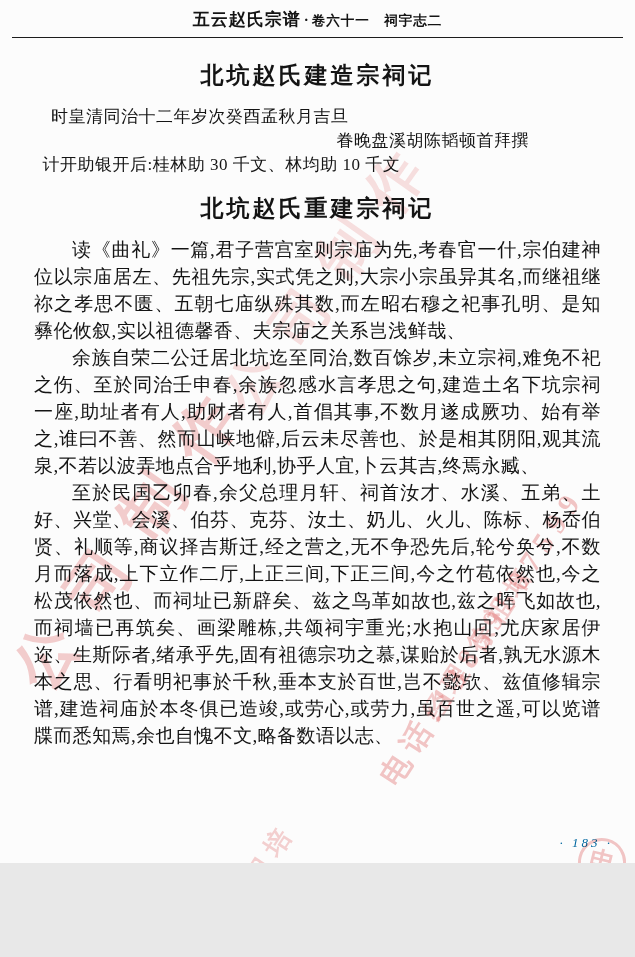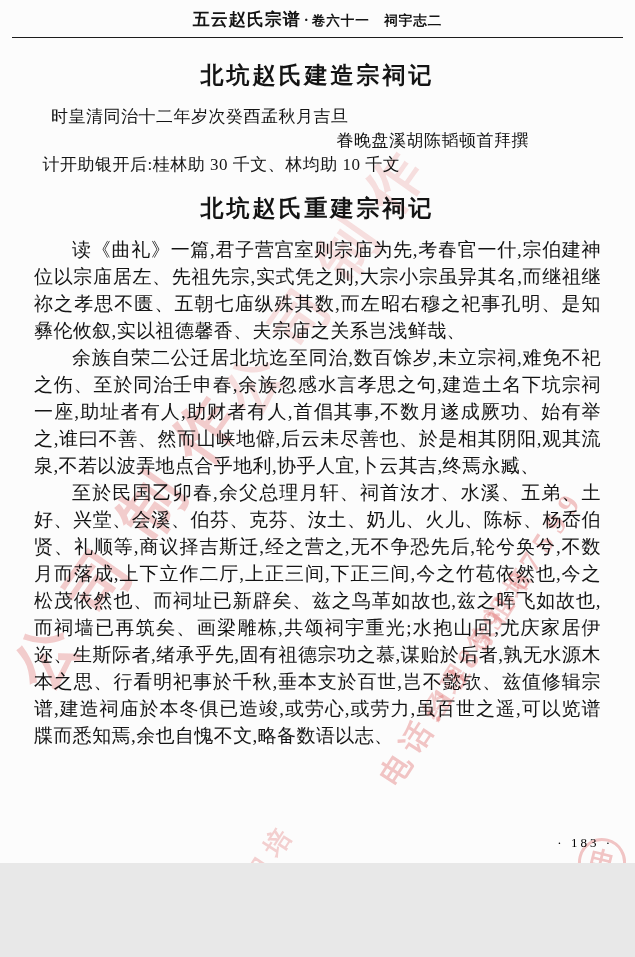--- a/index.html
+++ b/index.html
@@ -28,21 +28,21 @@
     text-align:justify;text-justify:inter-ideograph;
     letter-spacing:0.4px;
   }
   .indent{text-indent:2em;}
   .indent1{text-indent:1em;}
   .indent-half{text-indent:0.5em;}
   p.ann{font-size:17px;line-height:24px;margin:0;letter-spacing:0.5px;}
   p.sig{text-align:right;padding-right:72px;}
   .pagenum{
     position:absolute;right:22px;bottom:12px;
-    font-size:13px;letter-spacing:3px;color:#000000;z-index:1;
+    font-size:13px;letter-spacing:3px;color:#0369a1;z-index:1;font-style:italic;
   }
   
   .wm-layer{position:absolute;inset:0;pointer-events:none;z-index:2;mix-blend-mode:multiply;}
   .wm{position:absolute;color:#d94646;font-weight:bold;white-space:nowrap;transform-origin:0 50%;}
   .wm-big{left:28px;top:640px;font-size:62px;letter-spacing:30px;opacity:.26;transform:rotate(-55deg);}
   .wm-big2{left:238px;top:370px;font-size:56px;letter-spacing:26px;opacity:.16;transform:rotate(-55deg);}
   .wm-phone{left:388px;top:762px;font-size:30px;letter-spacing:8px;opacity:.30;transform:rotate(-57deg);}
   .wm-manager{left:430px;top:700px;font-size:26px;letter-spacing:7px;opacity:.26;transform:rotate(-57deg);}
   .wm-manager2{left:190px;top:960px;font-size:26px;letter-spacing:7px;opacity:.24;transform:rotate(-57deg);}
   .wm-stamp{

